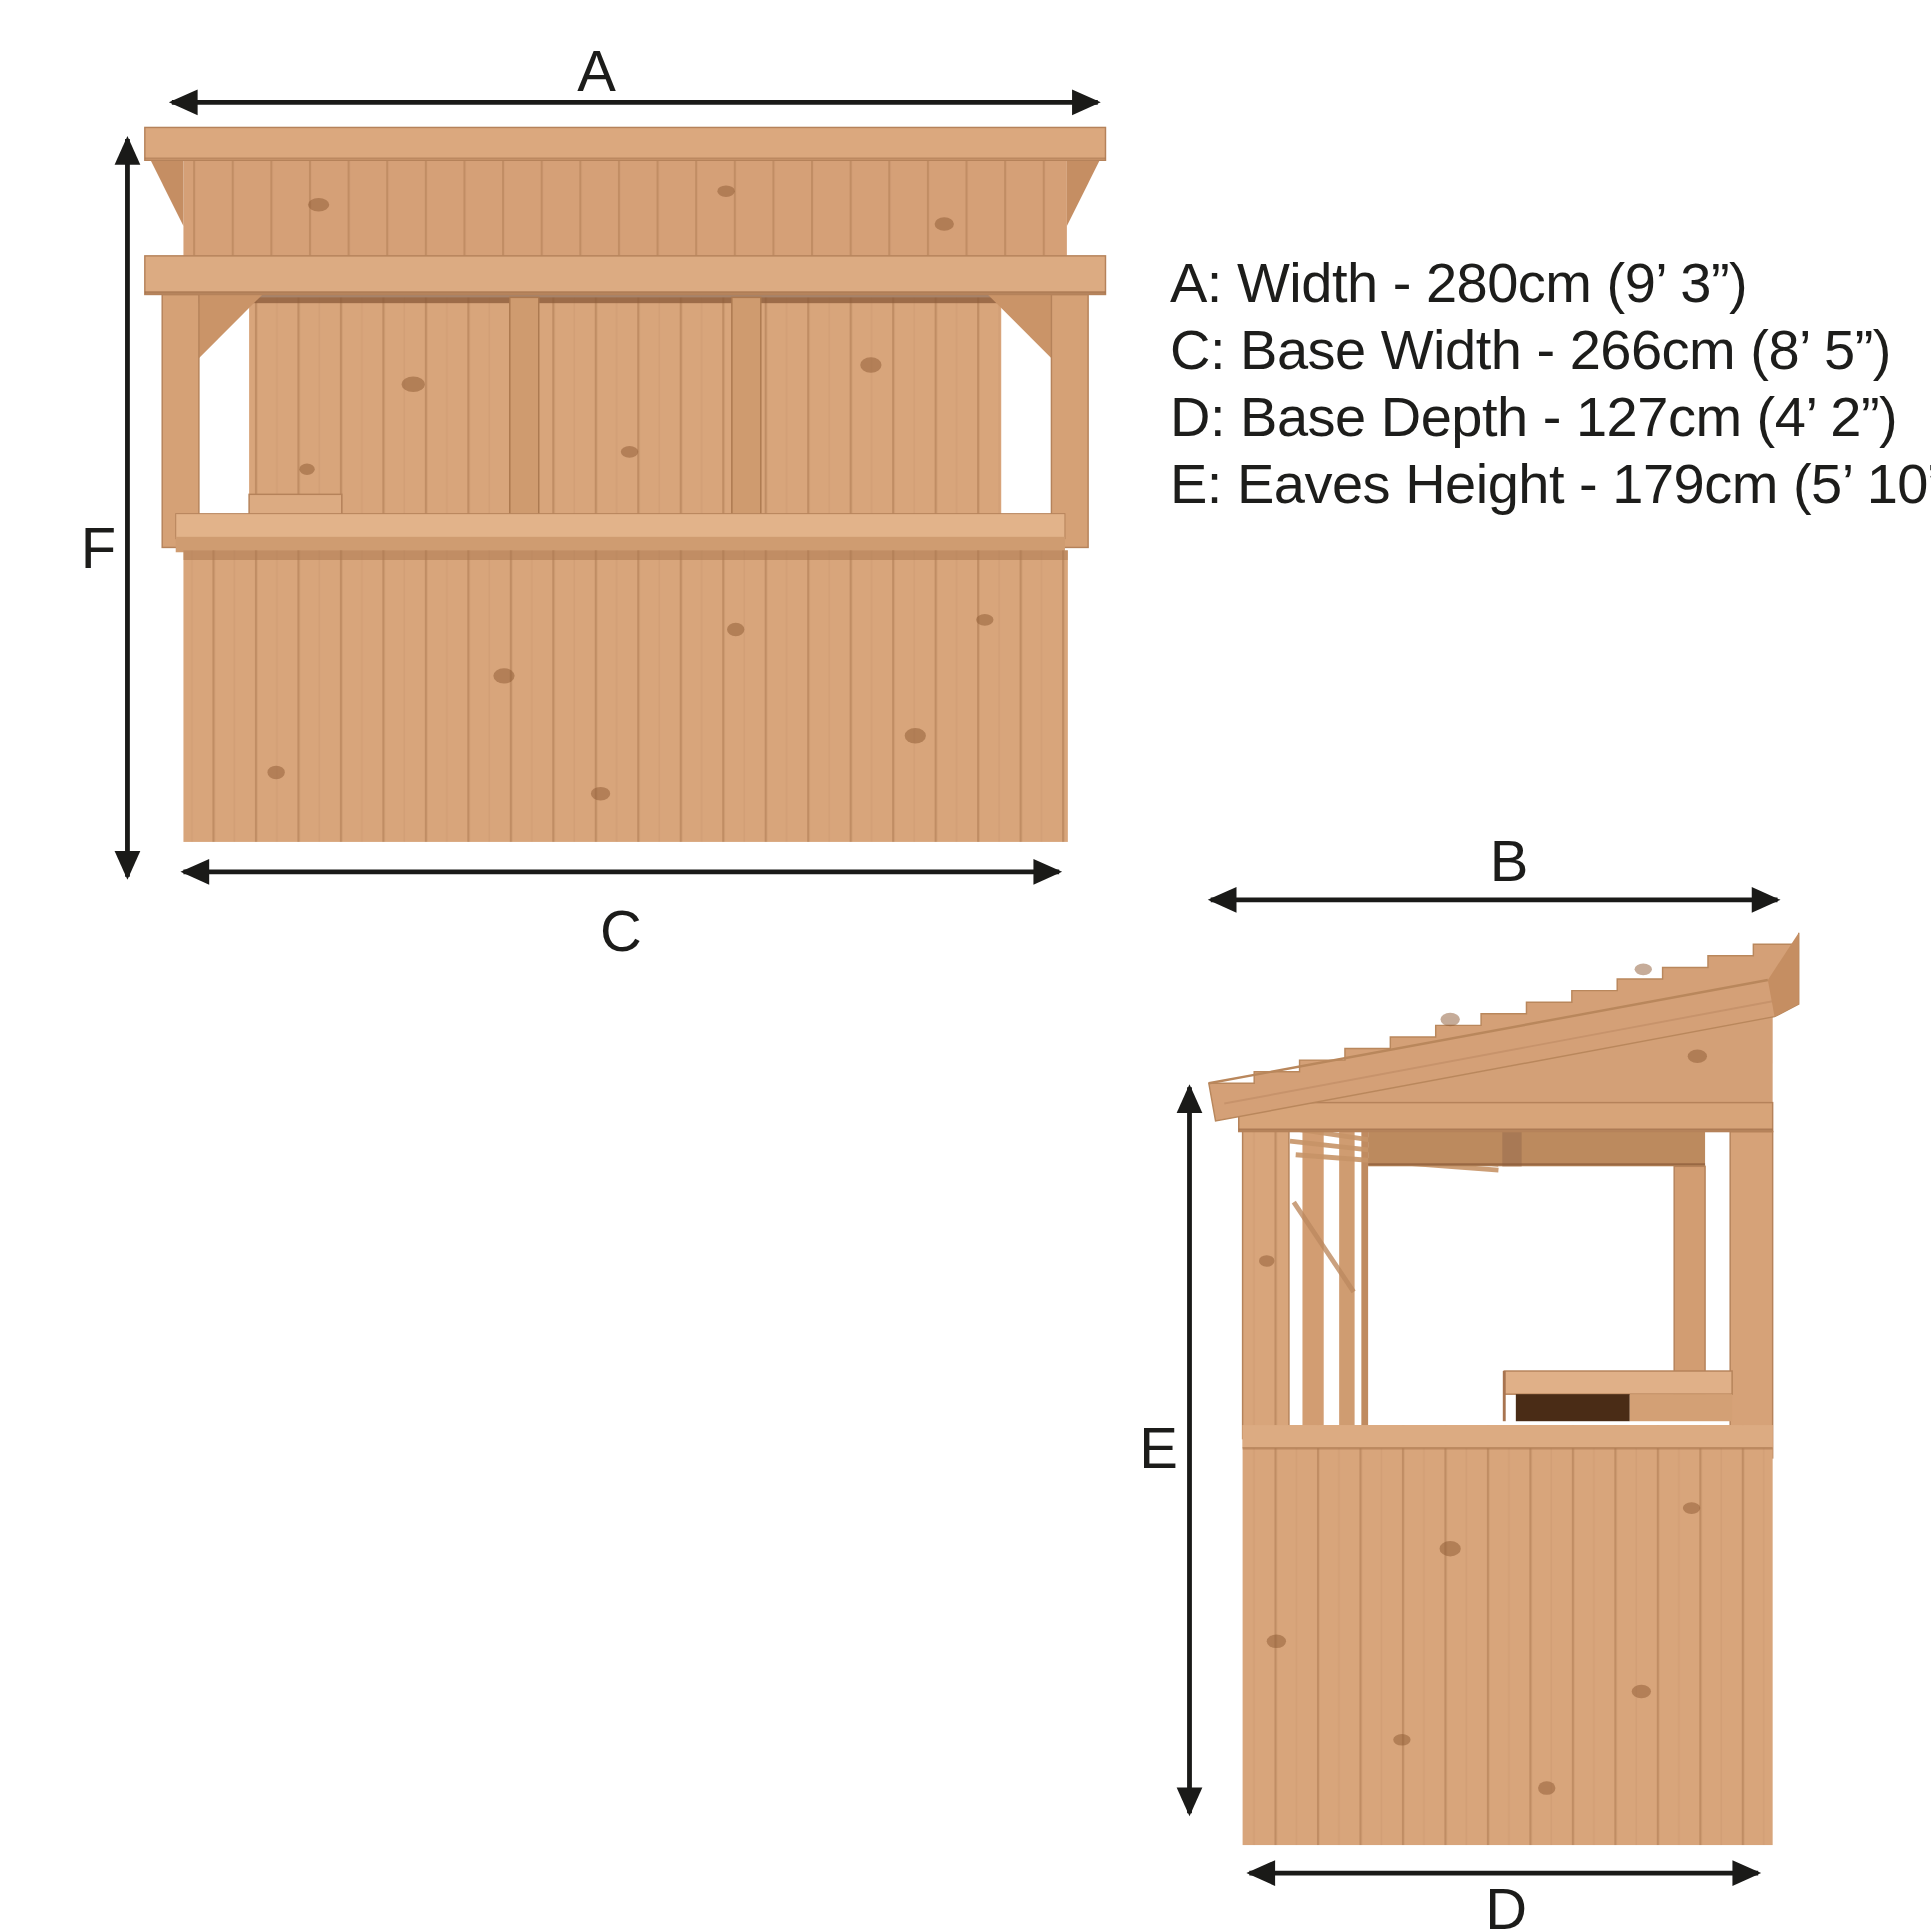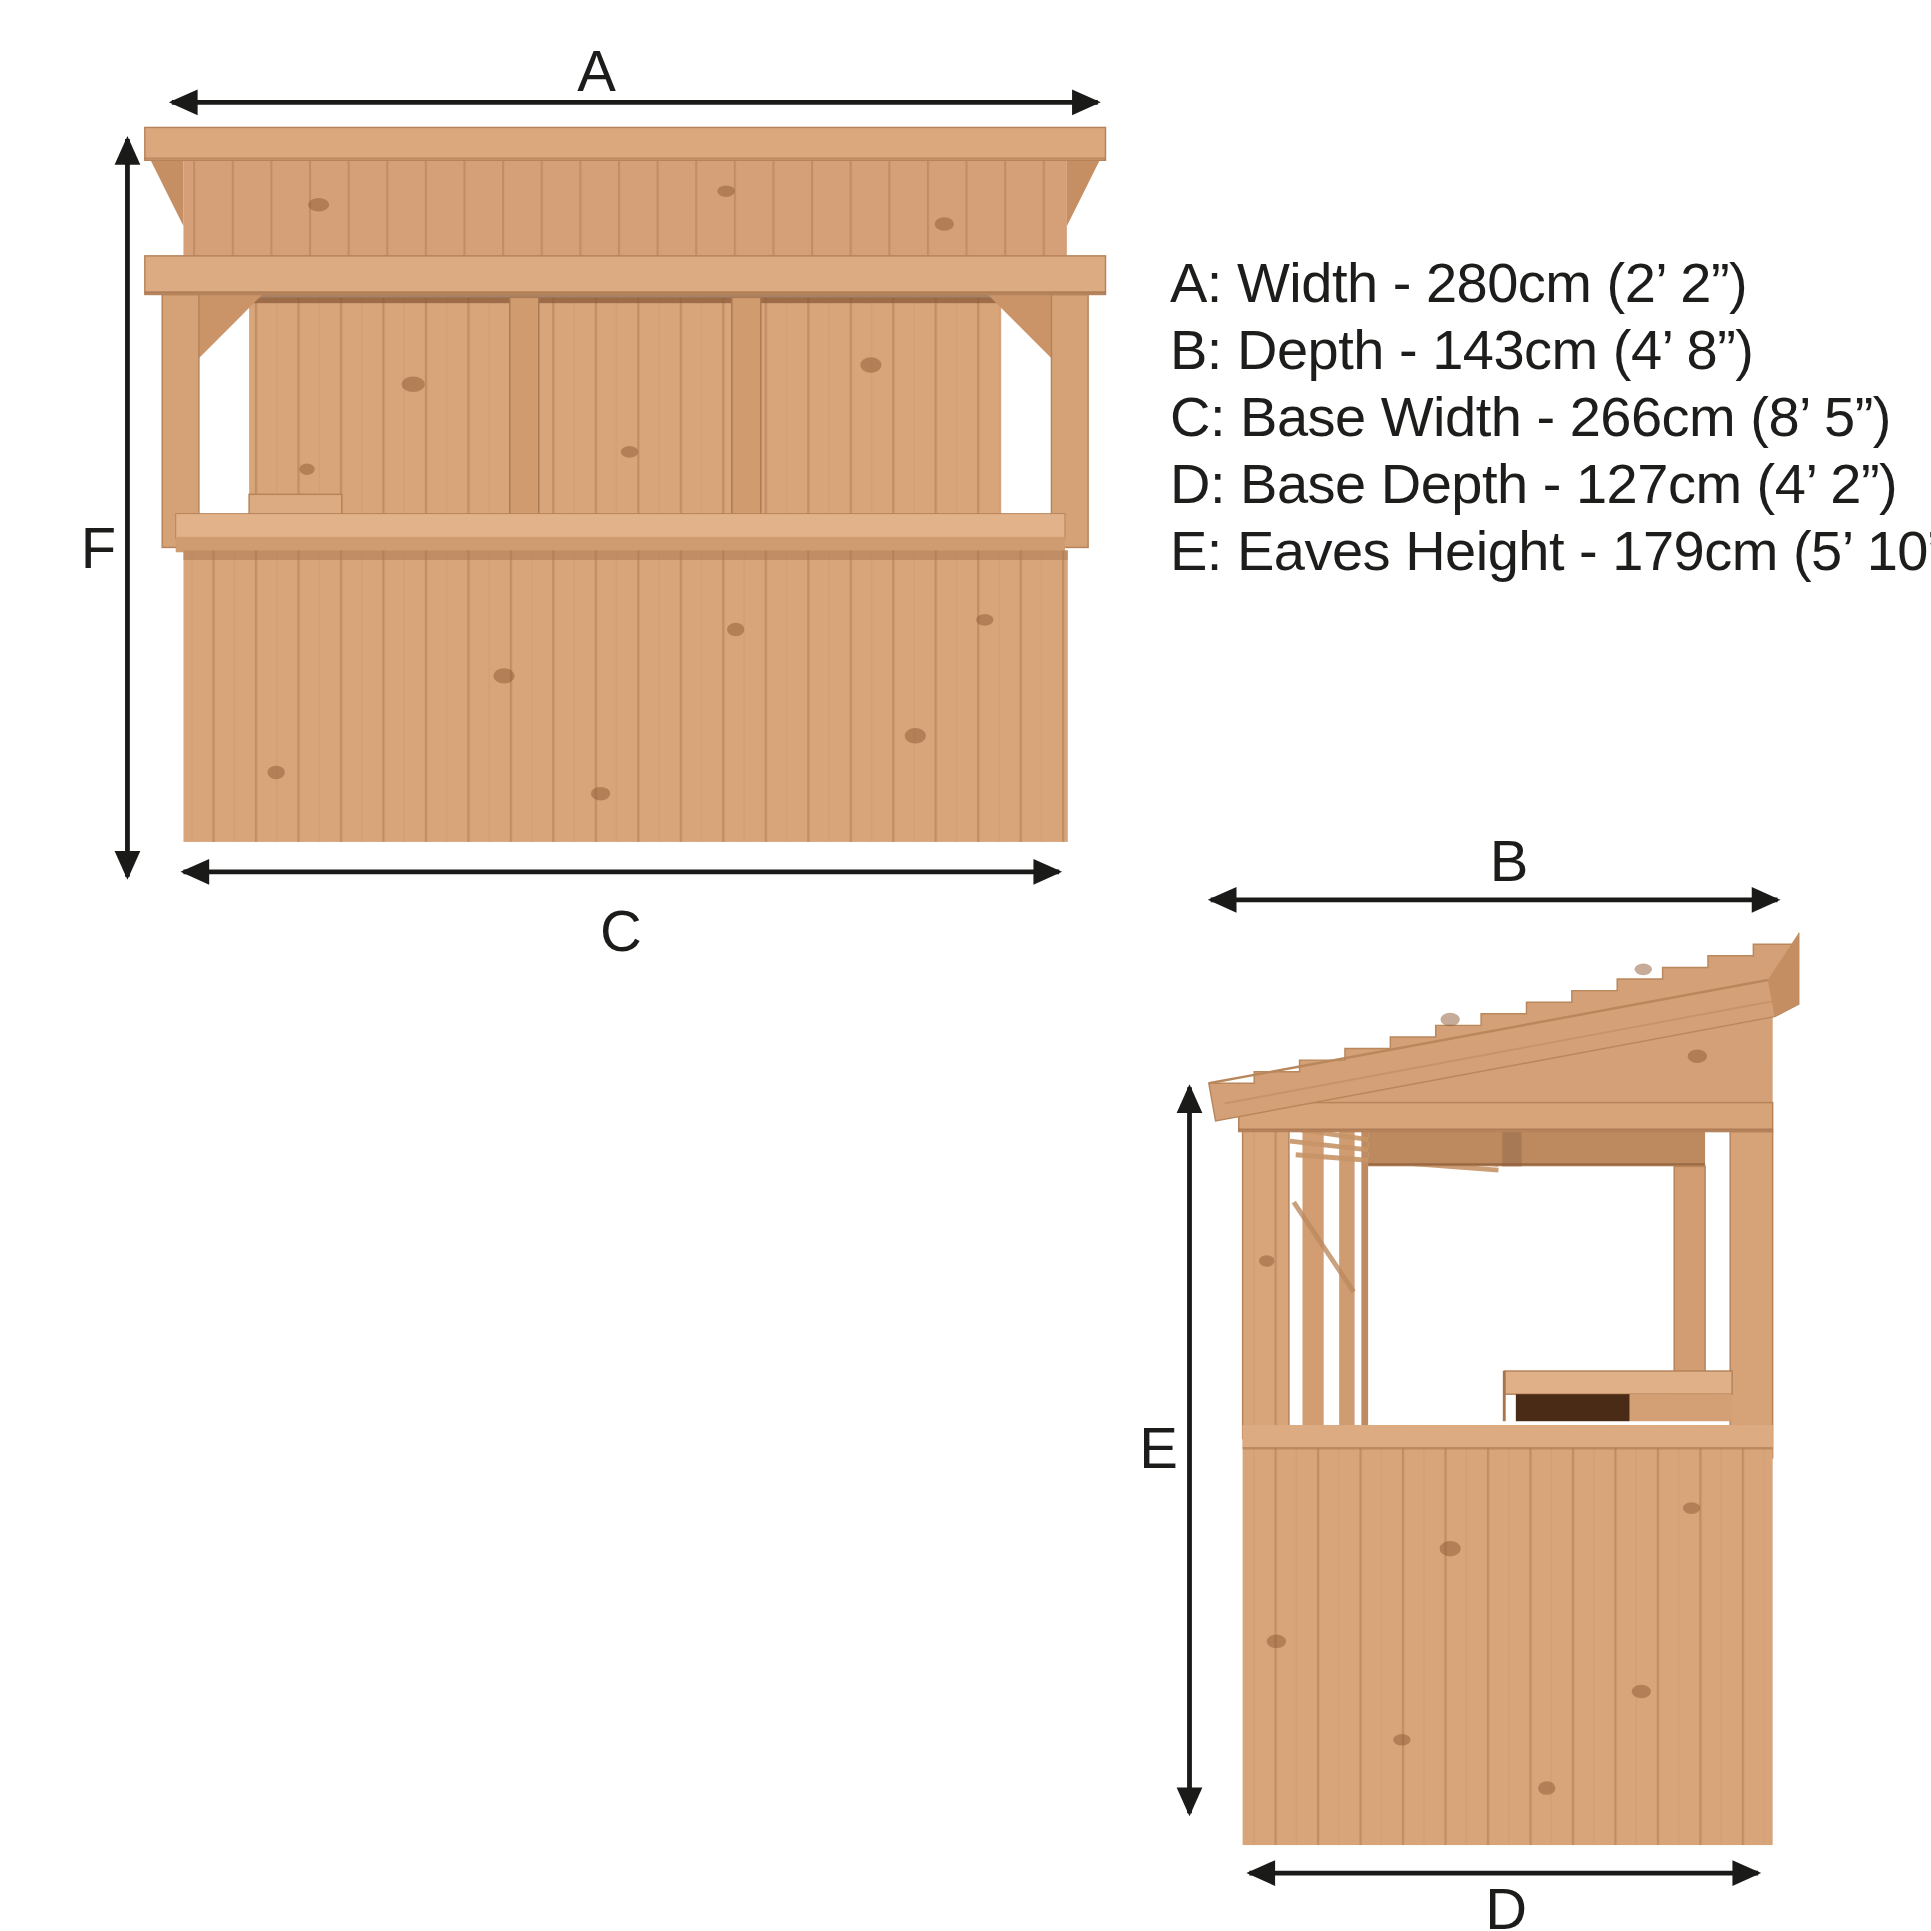--- a/index.html
+++ b/index.html
@@ -183,20 +183,19 @@
     </g>
 
     <g>
       <line x1="1294" y1="1940" x2="1821" y2="1940" stroke="#1a1a18" stroke-width="5" marker-start="url(#arrow)" marker-end="url(#arrow)"></line>
       <text class="dim-letter" x="1560" y="1998" text-anchor="middle">D</text>
     </g>
   </g>
 </svg>
 
 <div id="legend">
-  <div>A: Width - 280cm (2’ 2”)</div>
-  <div>B: Depth - 143cm (4’ 8”)</div>
+  <div>A: Width - 280cm (9’ 3”)</div>
   <div>C: Base Width - 266cm (8’ 5”)</div>
   <div>D: Base Depth - 127cm (4’ 2”)</div>
   <div>E: Eaves Height - 179cm (5’ 10”)</div>
 </div>
 </div>
 
 
 </body></html>

